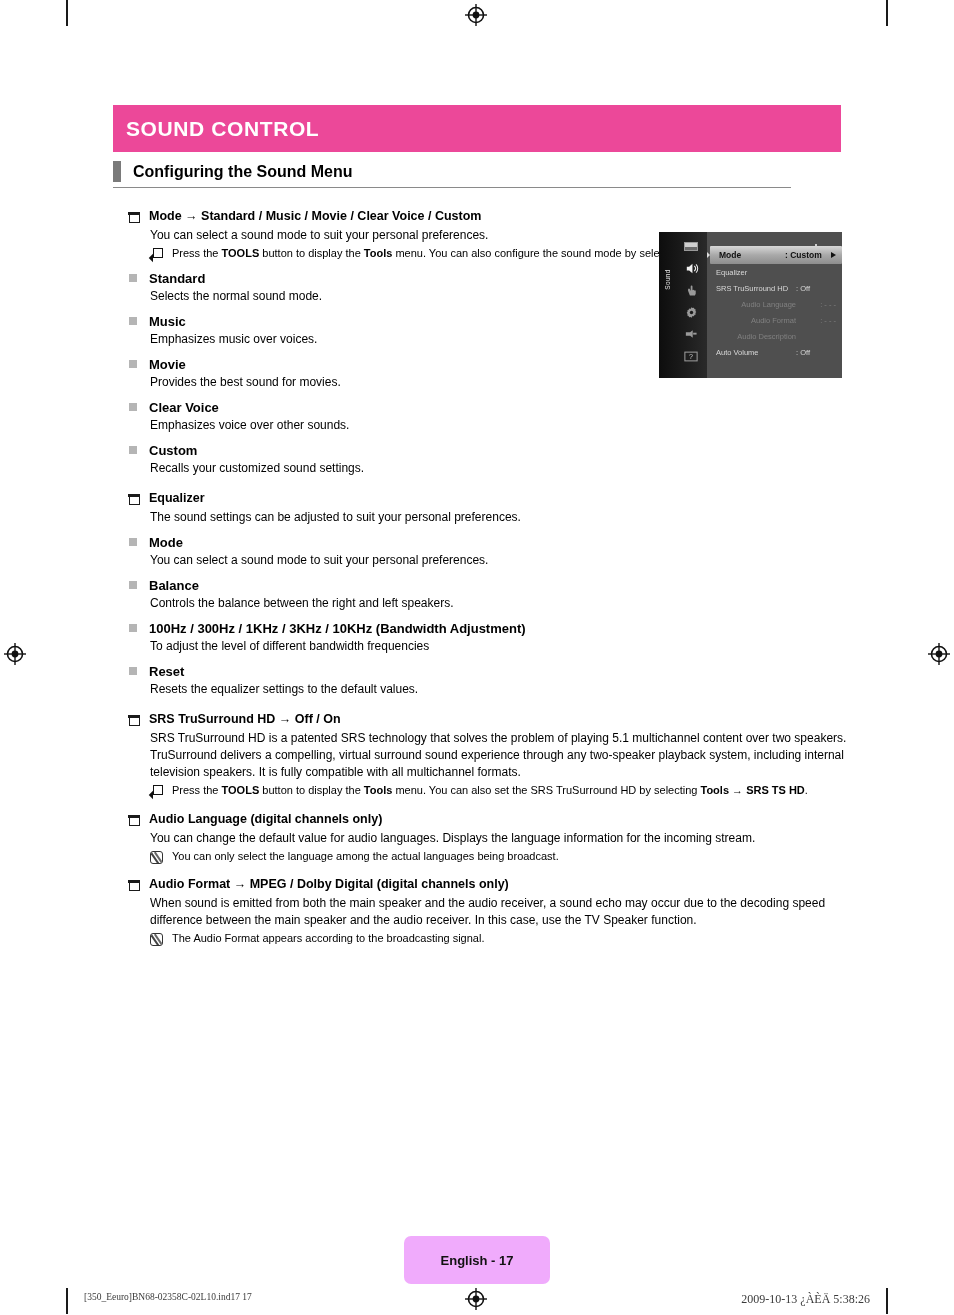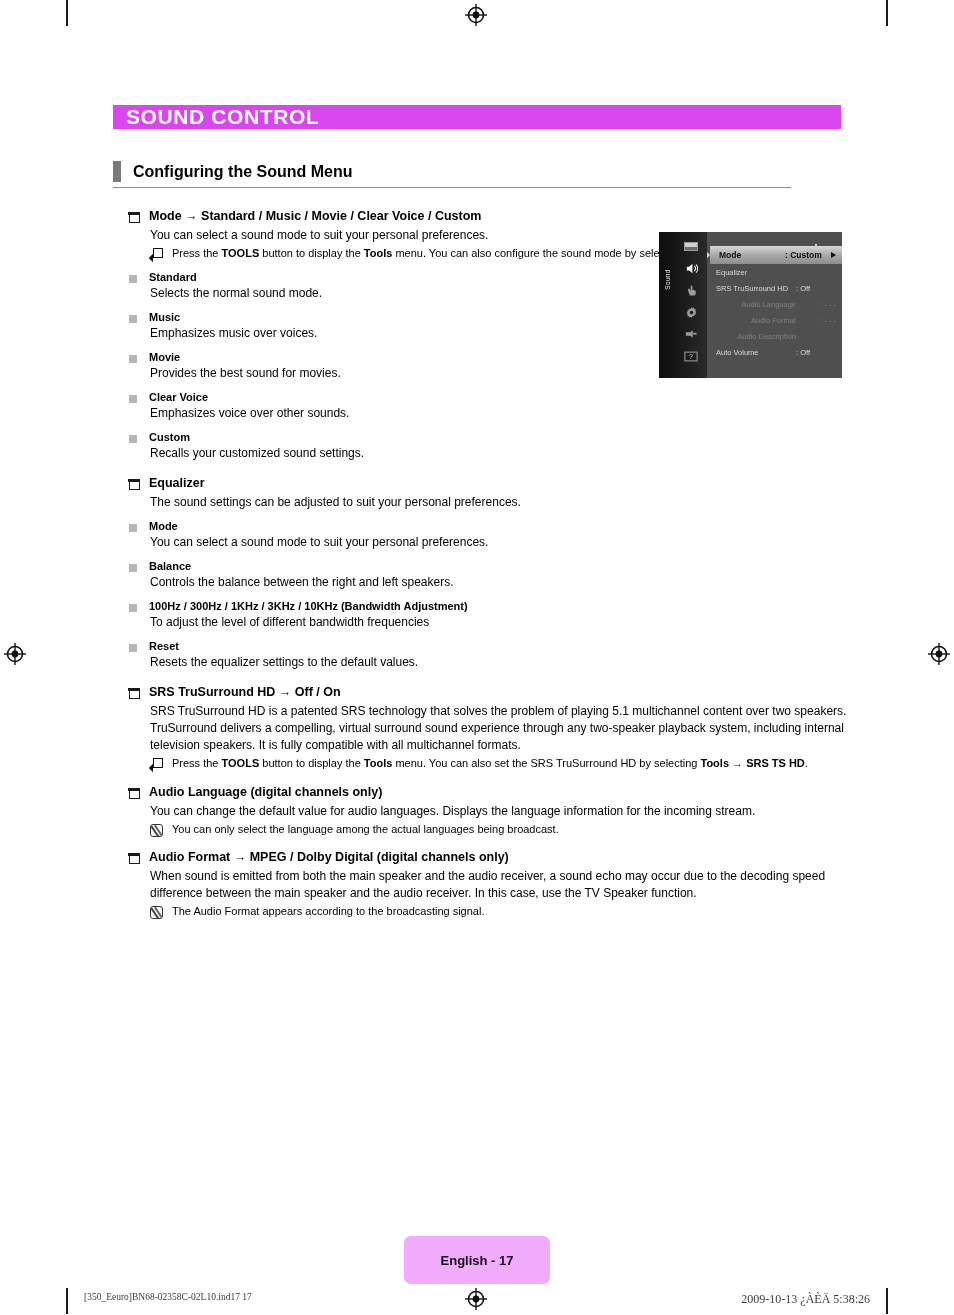--- a/index.html
+++ b/index.html
@@ -42,22 +42,22 @@
     left: 0; top: 0;
     width: 954px;
     height: 1315px;
   }
 
   .title-bar {
     position: absolute;
     left: 113px;
     top: 105px;
     width: 728px;
-    height: 24px;
-    background: #d946ef;
+    height: 47px;
+    background: #ec4899;
     display: flex;
     align-items: center;
   }
   .title-bar-text {
     color: #ffffff;
     font-size: 21px;
     font-weight: bold;
     letter-spacing: .6px;
     padding-left: 13px;
   }
@@ -123,22 +123,22 @@
   .bullet-box::after {
     content: "";
     position: absolute;
     left: -1.6px; top: -3px;
     width: 11px; height: 3px;
     background: #1a1a1a;
   }
 
   .lvl2 {
     display: flex;
-    align-items: flex-end;
-    font-size: 11px;
+    align-items: flex-start;
+    font-size: 13px;
     font-weight: bold;
     margin-top: 9px;
     margin-bottom: 2px;
   }
   .bullet-sq {
     flex: none;
     width: 8px;
     height: 8px;
     background: #b5b5b5;
     margin-right: 12px;

